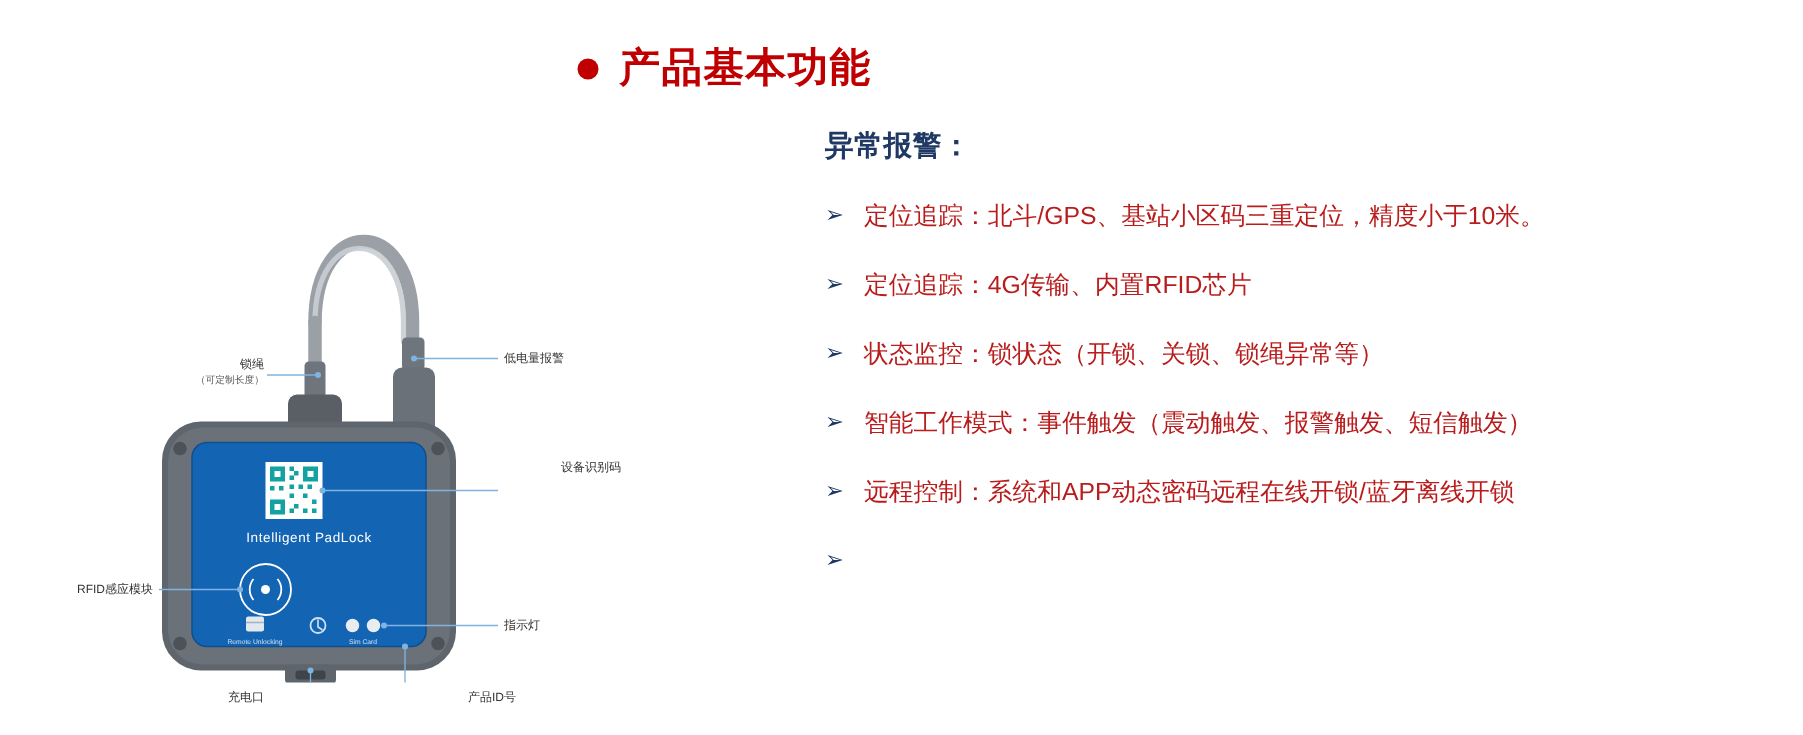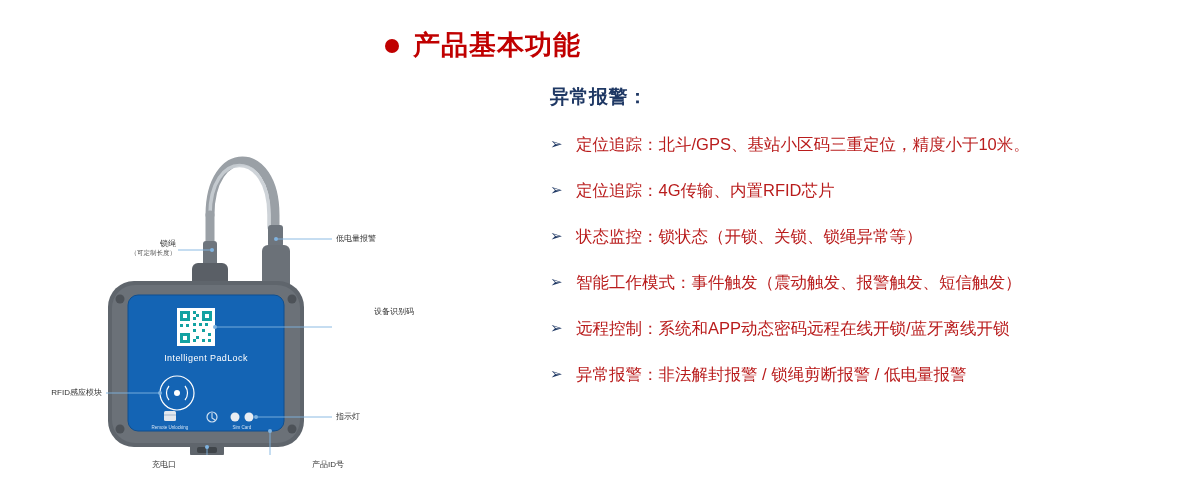--- a/index.html
+++ b/index.html
@@ -268,16 +268,15 @@
   <div class="feature-row">
     <div class="feature-marker">➢</div>
     <div class="feature-body">
       <div class="feature-line">远程控制：系统和APP动态密码远程在线开锁/蓝牙离线开锁</div>
     </div>
   </div>
 
   <div class="feature-row">
     <div class="feature-marker">➢</div>
     <div class="feature-body">
-      <div class="feature-line">异常报警：非法解封报警 / 锁绳剪断报警 / 低电量报警</div>
     </div>
   </div>
 </div>
 
 </body></html>

